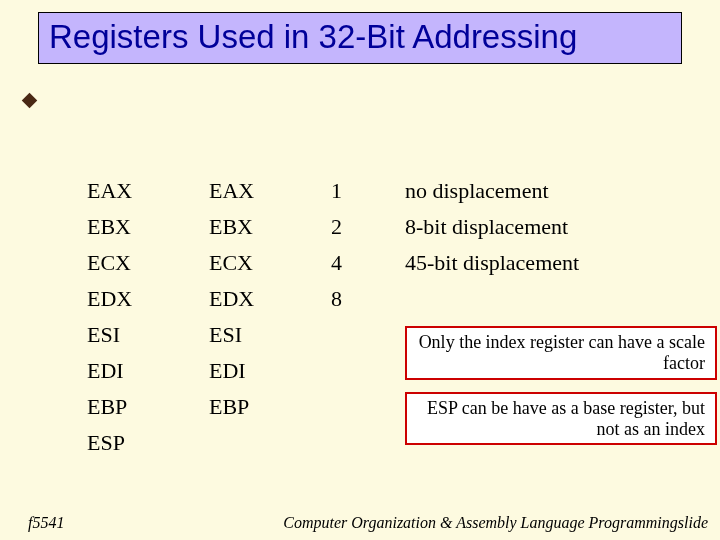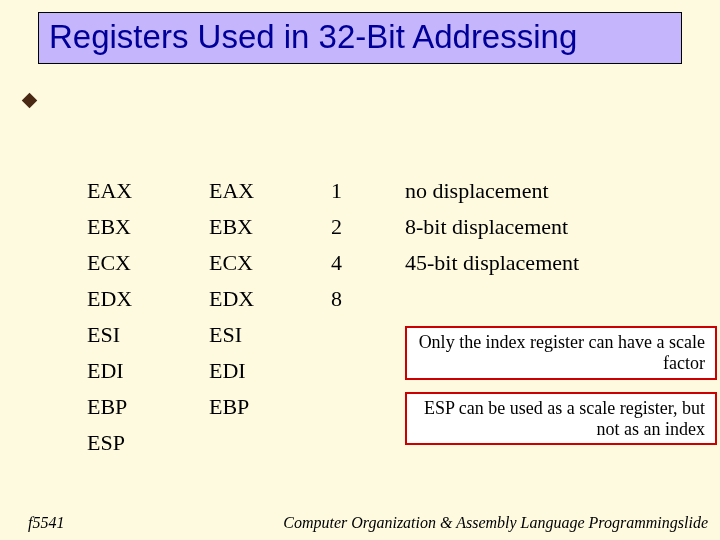--- a/index.html
+++ b/index.html
@@ -148,21 +148,21 @@
     <tr>
       <td class="c1">EDI</td>
       <td class="c2">EDI</td>
       <td class="c3"></td>
     </tr>
     <tr>
       <td class="c1">EBP</td>
       <td class="c2">EBP</td>
       <td class="c3"></td>
       <td class="c4" rowspan="2" style="vertical-align:top;padding-top:2px;">
-        <div class="note-box">ESP can be used as a scale register, but not as an index</div>
+        <div class="note-box">ESP can be have as a base register, but not as an index</div>
       </td>
     </tr>
     <tr>
       <td class="c1">ESP</td>
       <td class="c2"></td>
       <td class="c3"></td>
     </tr>
   </tbody>
     </table>
 

